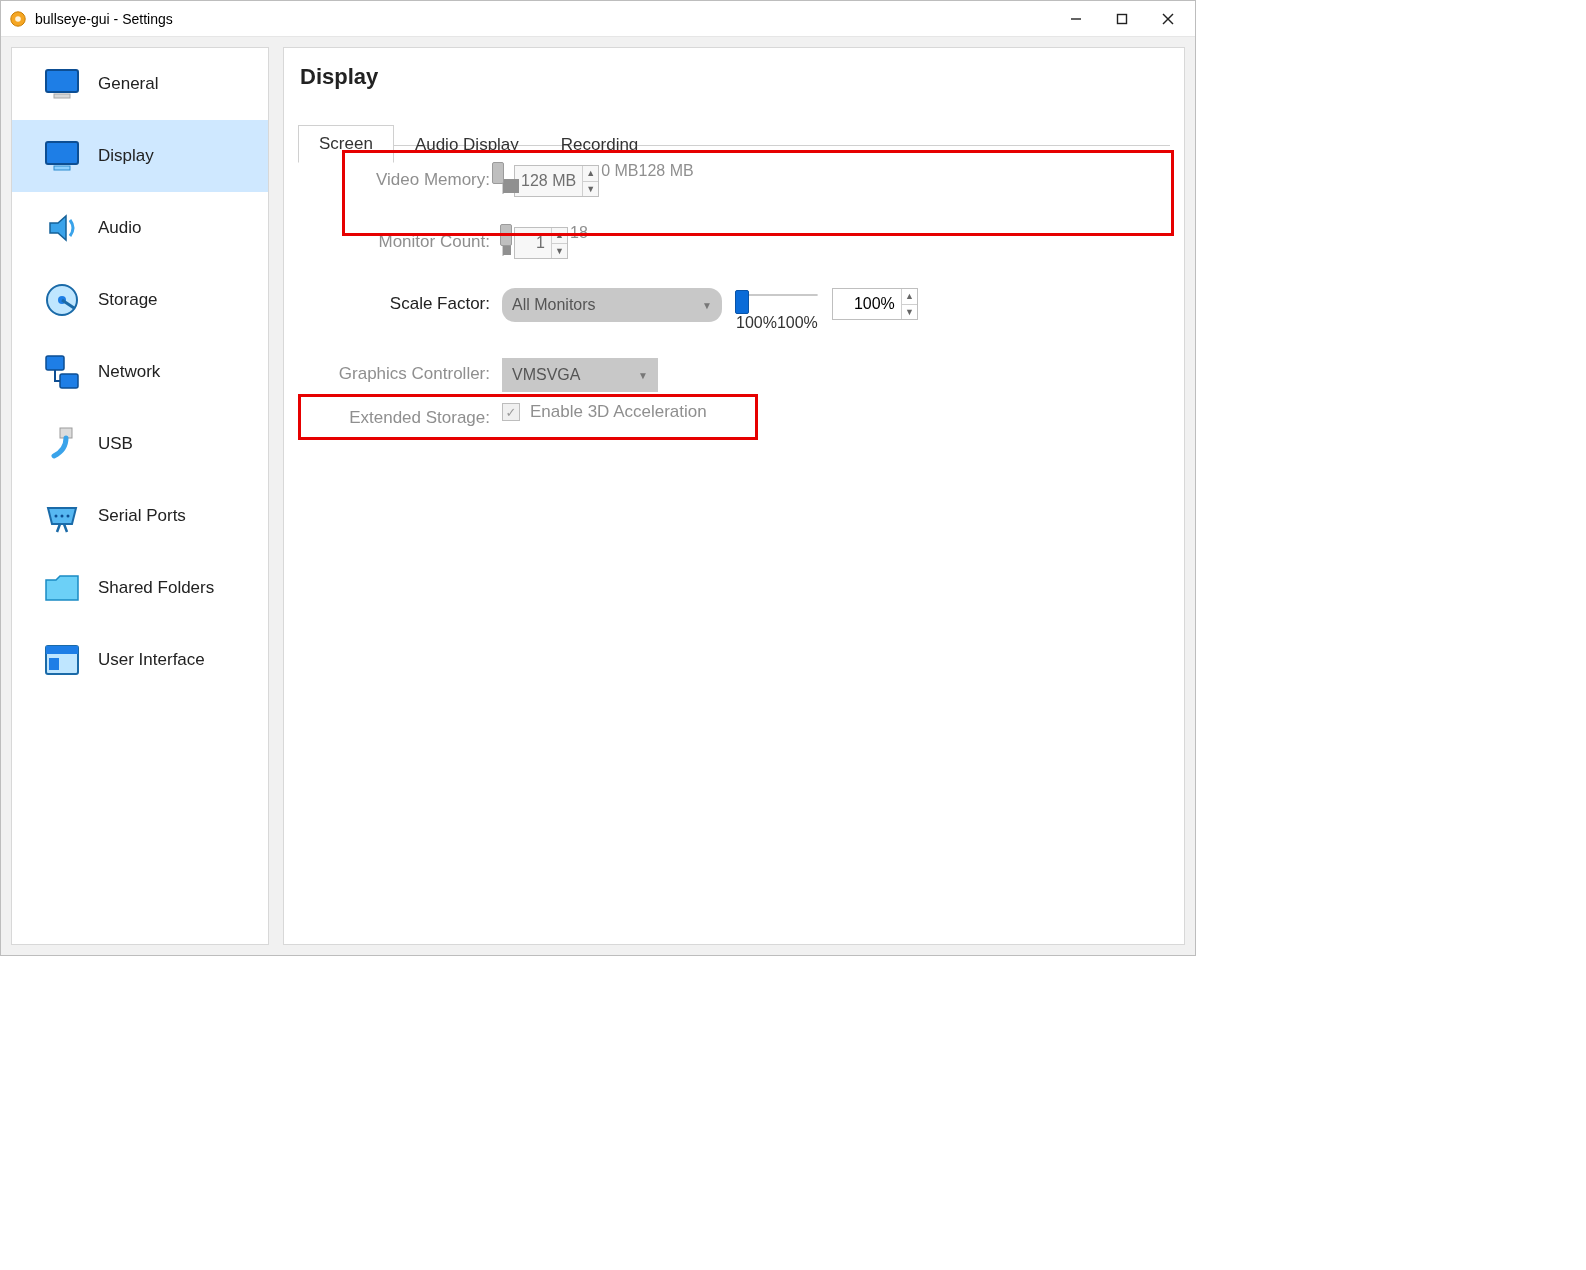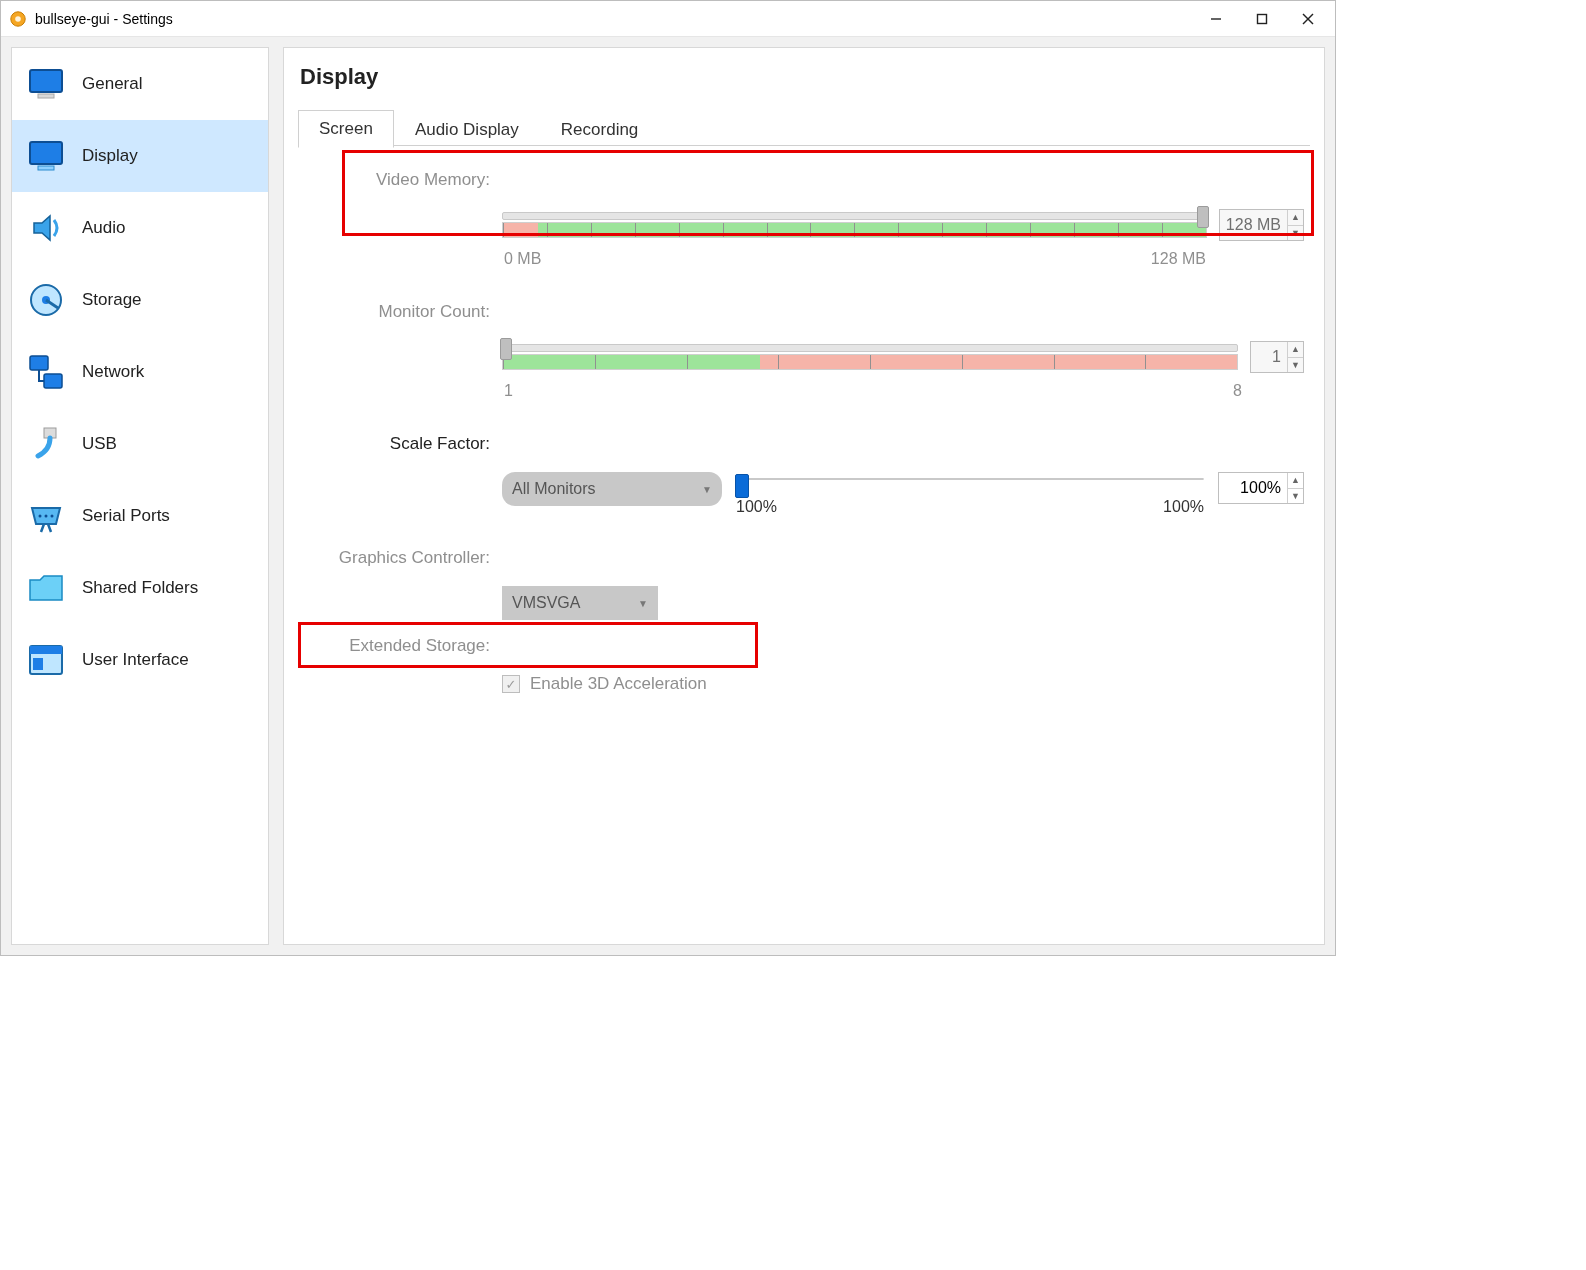--- a/index.html
+++ b/index.html
@@ -1,50 +1,50 @@
 <!DOCTYPE html>
 <html><head>
 <meta charset="utf-8">
 <style>
   html,body{margin:0;padding:0;font-family:"Segoe UI",Tahoma,Arial,sans-serif;font-size:15px;color:#222;background:#fff;}
   *{box-sizing:border-box;}
-  .window{width:1336px;border:1px solid #bdbdbd;background:#fdba74;position:relative;}
+  .window{width:1196px;border:1px solid #bdbdbd;background:#fdba74;position:relative;}
 
   
   .titlebar{height:36px;display:flex;align-items:center;padding:0 4px 0 8px;background:#fff;border-bottom:1px solid #e6e6e6;}
   .titlebar .app-icon{width:18px;height:18px;margin-right:8px;display:flex;align-items:center;justify-content:center;}
   .titlebar .title{flex:0 0 auto;font-size:14px;color:#000;}
   .titlebar .spacer{flex:1;}
   .win-btn{width:46px;height:30px;display:flex;align-items:center;justify-content:center;color:#222;}
   .win-btn svg{display:block;}
 
   
   .client{display:flex;background:#f1f1f1;padding:10px;gap:14px;height:918px;}
 
   
   .sidebar{width:258px;background:#fff;border:1px solid #d8d8d8;display:flex;flex-direction:column;}
-  .side-item{display:flex;align-items:center;gap:14px;height:72px;padding:0 12px;font-size:17px;color:#222;cursor:default;}
+  .side-item{display:flex;align-items:center;gap:14px;height:72px;padding:0 28px;font-size:17px;color:#222;cursor:default;}
   .side-item.active{background:#cfe8ff;}
   .side-icon{width:44px;height:44px;display:flex;align-items:center;justify-content:center;flex-shrink:0;}
 
   
   .main{flex:1;background:#fff;border:1px solid #d8d8d8;padding:12px 14px 14px 14px;position:relative;display:flex;flex-direction:column;}
   .page-title{font-size:22px;font-weight:700;margin:4px 0 18px 2px;}
 
   
   .tabs{display:flex;border-bottom:1px solid #d0d0d0;height:38px;align-items:flex-end;}
-  .tab{padding:8px 20px;font-size:17px;color:#333;border:1px solid transparent;border-bottom:none;position:relative;top:3px;}
+  .tab{padding:8px 20px;font-size:17px;color:#333;border:1px solid transparent;border-bottom:none;position:relative;top:18px;}
   .tab.active{background:#fff;border-color:#d0d0d0;border-bottom:1px solid #fff;}
 
   
   .form{padding:18px 6px 0 6px;position:relative;}
   .row{display:flex;align-items:flex-start;gap:12px;margin-bottom:10px;position:relative;}
   .label-col{width:186px;text-align:right;padding-top:6px;font-size:17px;color:#8f8f8f;flex-shrink:0;}
   .label-col.dark{color:#222;}
-  .ctrl-col{flex:1;display:flex;flex-direction:column;gap:10px;margin-top:44px;}
+  .ctrl-col{flex:1;display:flex;flex-direction:row;gap:0;}
 
   
   .hl{position:absolute;border:3px solid #e60000;pointer-events:none;z-index:5;}
 
   
   .slider-wrap{display:flex;align-items:center;gap:12px;}
   .track{position:relative;height:34px;flex:1;}
   .track .rail{position:absolute;top:4px;left:0;right:0;height:8px;background:#e5e5e5;border:1px solid #c9c9c9;border-radius:2px;}
   .track .ticks{position:absolute;top:14px;left:0;right:0;height:16px;border:1px solid #cfcfcf;display:flex;}
   .track .ticks.green{background:linear-gradient(to right,#f6b4a9 0 5%,#9de49a 5% 100%);}

